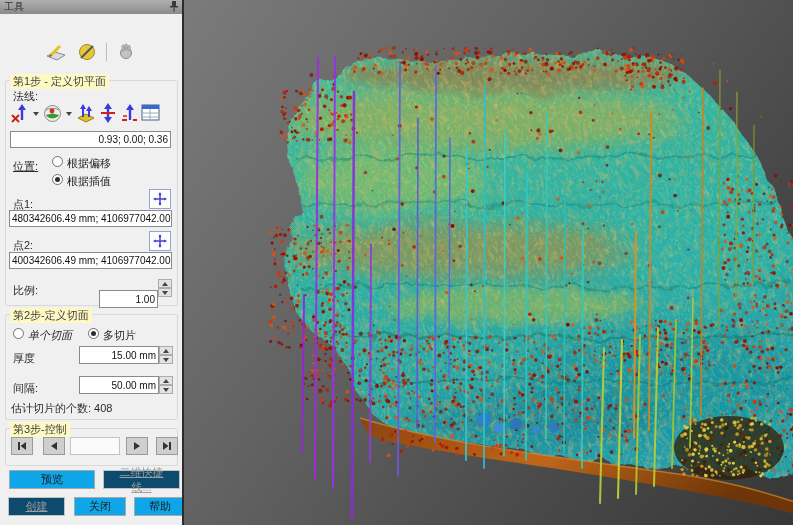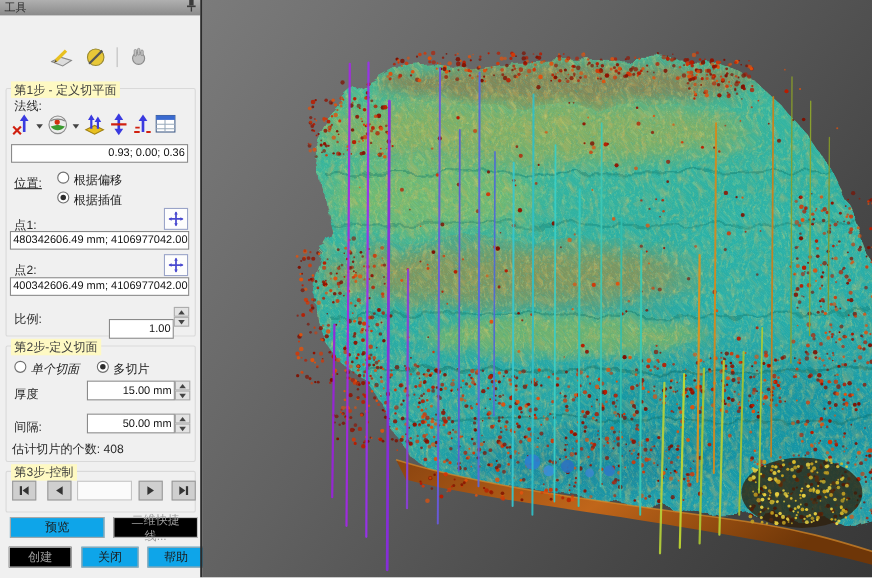--- a/index.html
+++ b/index.html
@@ -37,21 +37,21 @@
   .spin{position:absolute;width:14px;display:flex;flex-direction:column;box-sizing:border-box;}
   .sp{flex:1;background:#e3e3e3;border:1px solid #acacac;display:flex;align-items:center;justify-content:center;box-sizing:border-box;}
   .sp b{width:0;height:0;border-left:3px solid transparent;border-right:3px solid transparent;}
   .sp b.u{border-bottom:4px solid #444;}
   .sp b.d{border-top:4px solid #444;}
   .pbtn{position:absolute;width:22px;height:18px;background:#cfcfcf;border:1px solid #9a9a9a;
         display:flex;align-items:center;justify-content:center;box-sizing:border-box;padding:0;}
   .btn{position:absolute;background:#0ea5e9;border:1px solid #a8a8a8;font-size:11px;color:#1c1c1c;
        display:flex;align-items:center;justify-content:center;box-sizing:border-box;
        font-family:"Liberation Sans","DejaVu Sans",sans-serif;}
-  .btn.disabled{background:#000000;border-color:#c2c2c2;color:#9d9d9d;}
+  .btn.disabled{background:#0c4a6e;border-color:#c2c2c2;color:#9d9d9d;text-decoration:underline;}
   
   .viewport{position:absolute;left:182px;top:0;width:611px;height:525px;
             background:linear-gradient(125deg,#7b7b7b 0%,#616161 40%,#474747 75%,#373737 100%);
             border-left:2px solid #2c2c2c;box-sizing:border-box;}
   .viewport svg{position:absolute;left:0;top:0;}
 </style>
 </head>
 <body>
 
 <div class="panel">

